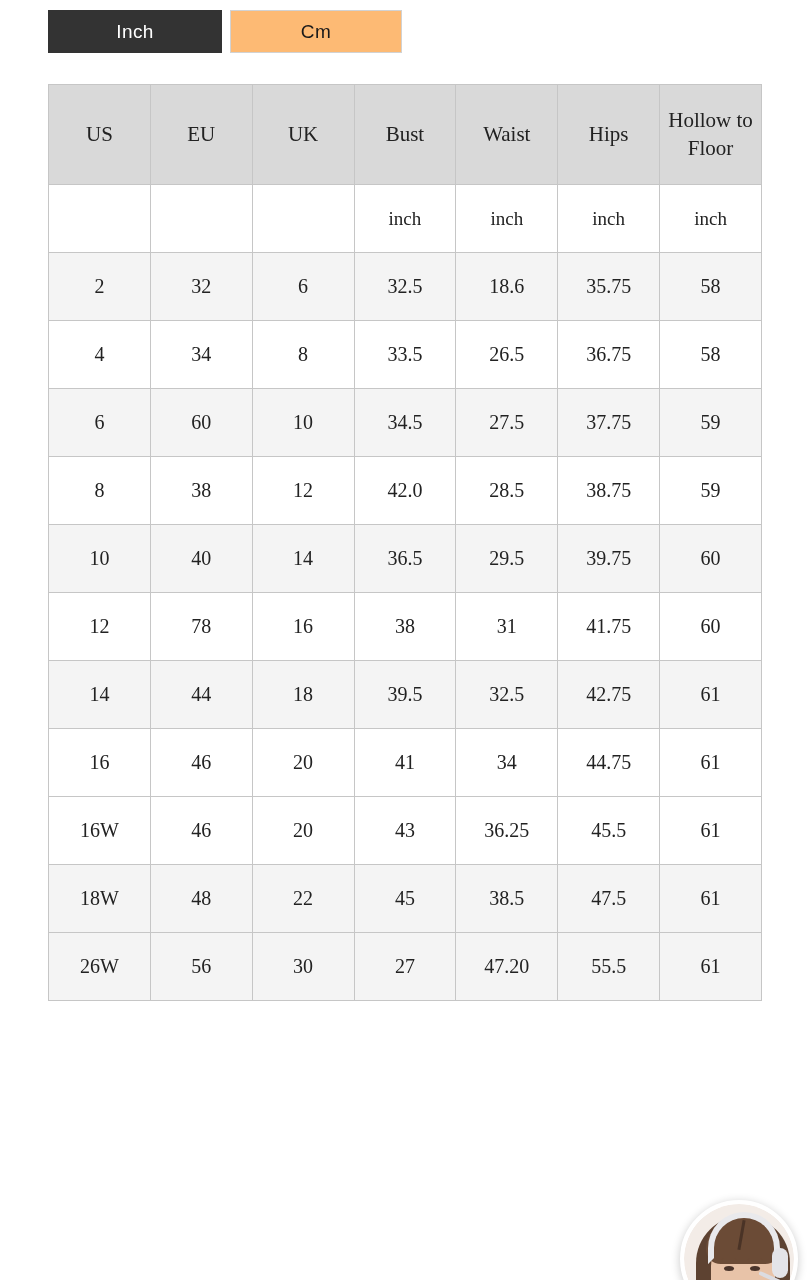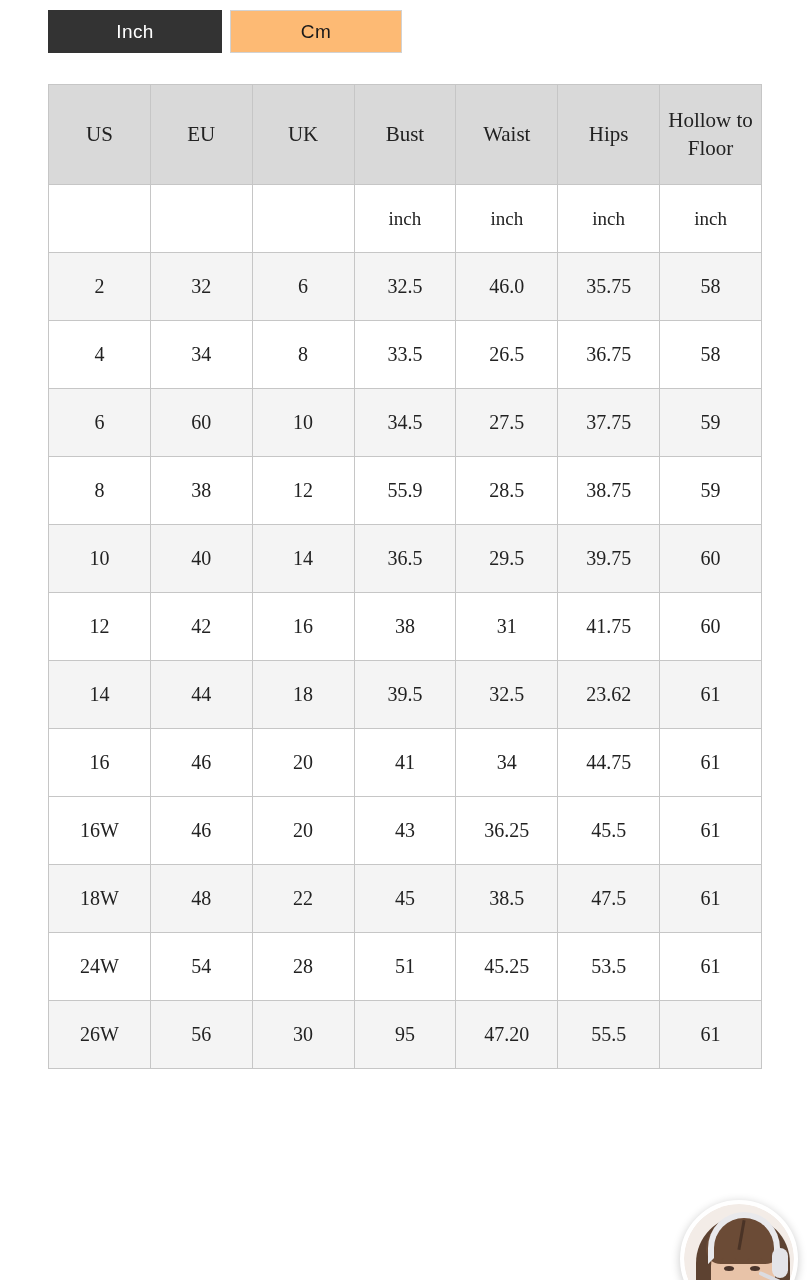--- a/index.html
+++ b/index.html
@@ -200,21 +200,21 @@
           <td>inch</td>
           <td>inch</td>
           <td>inch</td>
           <td>inch</td>
         </tr>
       <tr class="shade">
             <td>2</td>
             <td>32</td>
             <td>6</td>
             <td>32.5</td>
-            <td>46.0</td>
+            <td>18.6</td>
             <td>35.75</td>
             <td>58</td>
           </tr>
           <tr>
             <td>4</td>
             <td>34</td>
             <td>8</td>
             <td>33.5</td>
             <td>26.5</td>
             <td>36.75</td>
@@ -226,50 +226,50 @@
             <td>10</td>
             <td>34.5</td>
             <td>27.5</td>
             <td>37.75</td>
             <td>59</td>
           </tr>
           <tr>
             <td>8</td>
             <td>38</td>
             <td>12</td>
-            <td>55.9</td>
+            <td>42.0</td>
             <td>28.5</td>
             <td>38.75</td>
             <td>59</td>
           </tr>
           <tr class="shade">
             <td>10</td>
             <td>40</td>
             <td>14</td>
             <td>36.5</td>
             <td>29.5</td>
             <td>39.75</td>
             <td>60</td>
           </tr>
           <tr>
             <td>12</td>
-            <td>42</td>
+            <td>78</td>
             <td>16</td>
             <td>38</td>
             <td>31</td>
             <td>41.75</td>
             <td>60</td>
           </tr>
           <tr class="shade">
             <td>14</td>
             <td>44</td>
             <td>18</td>
             <td>39.5</td>
             <td>32.5</td>
-            <td>23.62</td>
+            <td>42.75</td>
             <td>61</td>
           </tr>
           <tr>
             <td>16</td>
             <td>46</td>
             <td>20</td>
             <td>41</td>
             <td>34</td>
             <td>44.75</td>
             <td>61</td>
@@ -285,34 +285,25 @@
           </tr>
           <tr class="shade">
             <td>18W</td>
             <td>48</td>
             <td>22</td>
             <td>45</td>
             <td>38.5</td>
             <td>47.5</td>
             <td>61</td>
           </tr>
-          <tr>
-            <td>24W</td>
-            <td>54</td>
-            <td>28</td>
-            <td>51</td>
-            <td>45.25</td>
-            <td>53.5</td>
-            <td>61</td>
-          </tr>
           <tr class="shade">
             <td>26W</td>
             <td>56</td>
             <td>30</td>
-            <td>95</td>
+            <td>27</td>
             <td>47.20</td>
             <td>55.5</td>
             <td>61</td>
           </tr>
         </tbody>
     </table>
   </div>
 
   <div class="avatar-widget">
     <div class="face">

